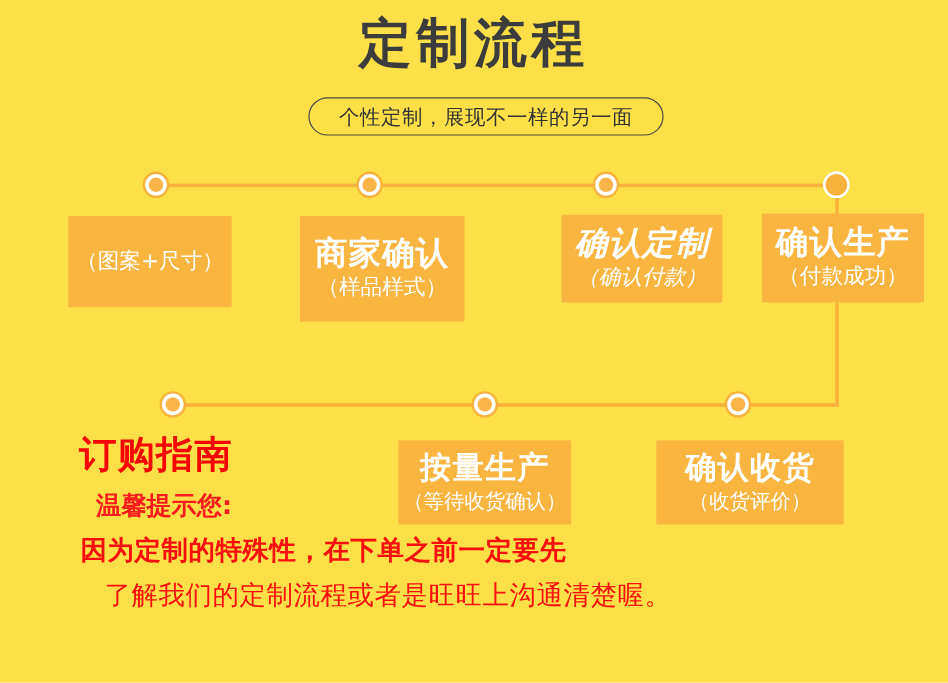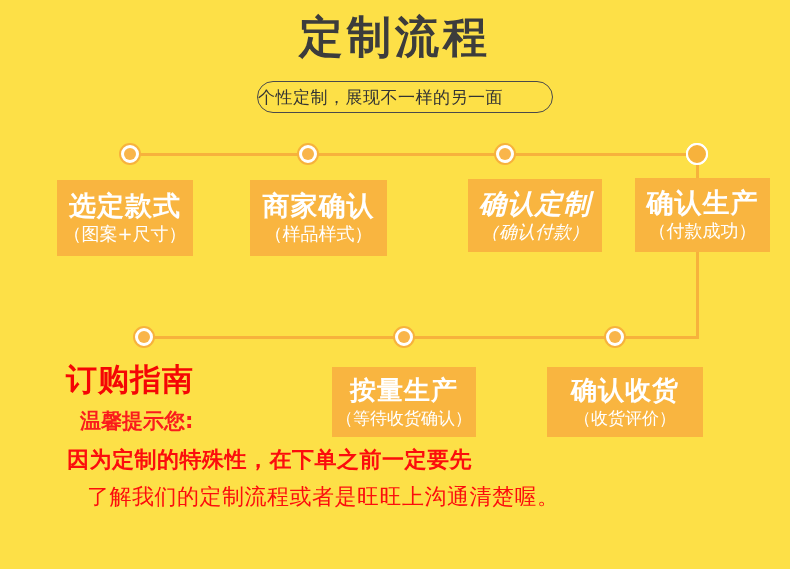--- a/index.html
+++ b/index.html
@@ -36,21 +36,21 @@
     position: absolute;
     left: 257px;
     top: 81px;
     width: 296px;
     height: 32px;
     box-sizing: border-box;
     border: 1.6px solid #4a4a4a;
     border-radius: 17px;
     display: flex;
     align-items: center;
-    justify-content: flex-start;
+    justify-content: center;
   }
   .subtitle-pill span {
     font-size: 17px;
     color: #333333;
     letter-spacing: 0.5px;
     white-space: nowrap;
   }
 
   
   .line {
@@ -210,25 +210,24 @@
     <div class="node-core"></div>
   </div>
   <div class="node" style="left:393px; top:326px;">
     <div class="node-core"></div>
   </div>
   <div class="node" style="left:604px; top:326px;">
     <div class="node-core"></div>
   </div>
 
   <div class="step-box" style="left:57px; top:180px; width:136px; height:76px;">
-    <div class="step-title">选定款式</div>
     <div class="step-sub">（图案+尺寸）</div>
   </div>
 
-  <div class="step-box" style="left:250px; top:180px; width:137px; height:76px;">
+  <div class="step-box" style="left:250px; top:180px; width:137px; height:88px;">
     <div class="step-title">商家确认</div>
     <div class="step-sub">（样品样式）</div>
   </div>
 
   <div class="step-box" style="left:468px; top:179px; width:134px; height:73px;font-style:italic;">
     <div class="step-title">确认定制</div>
     <div class="step-sub">（确认付款）</div>
   </div>
 
   <div class="step-box" style="left:635px; top:178px; width:135px; height:74px;">

